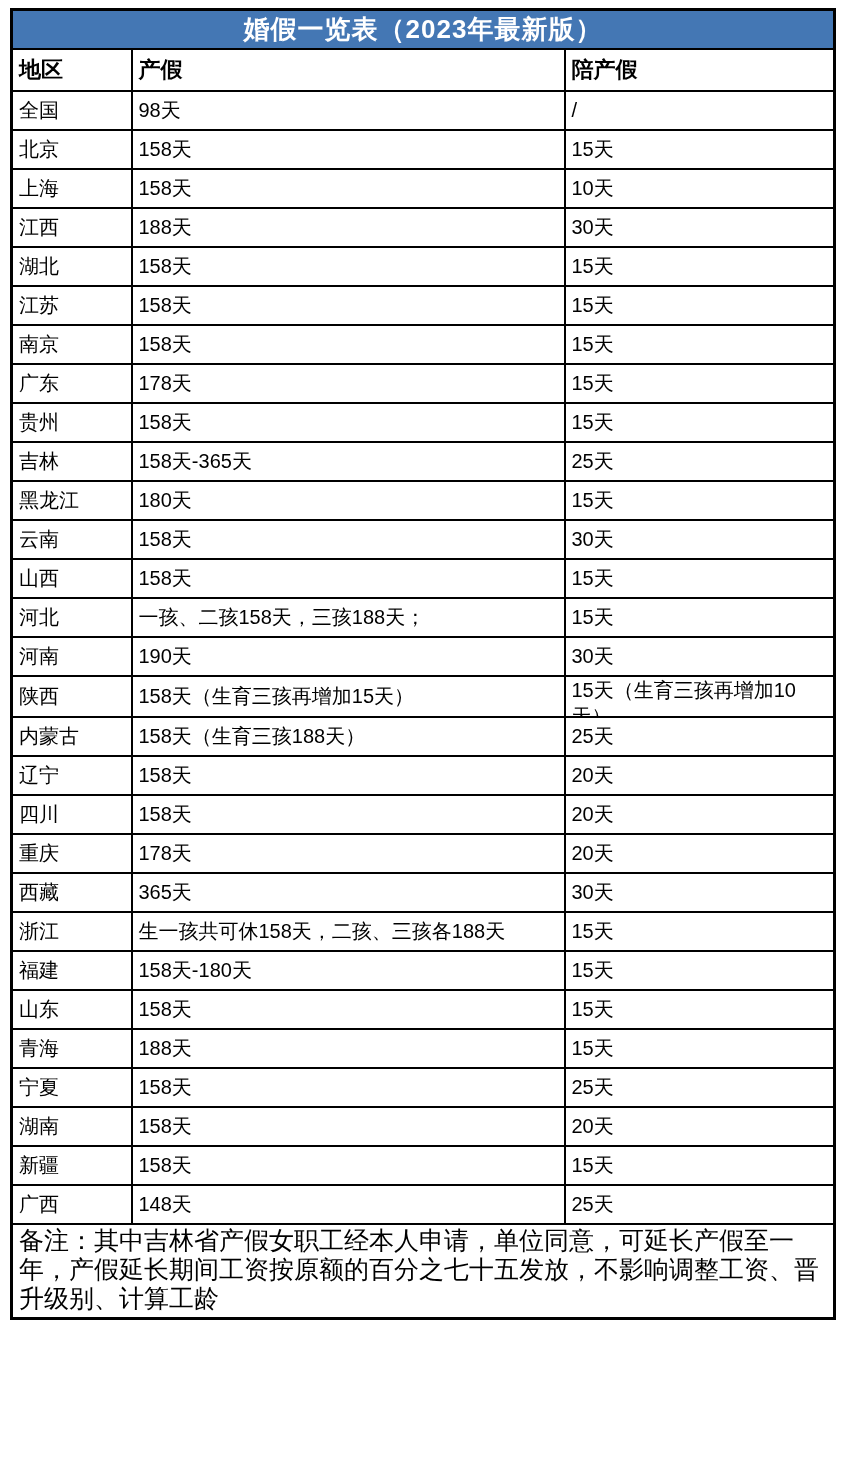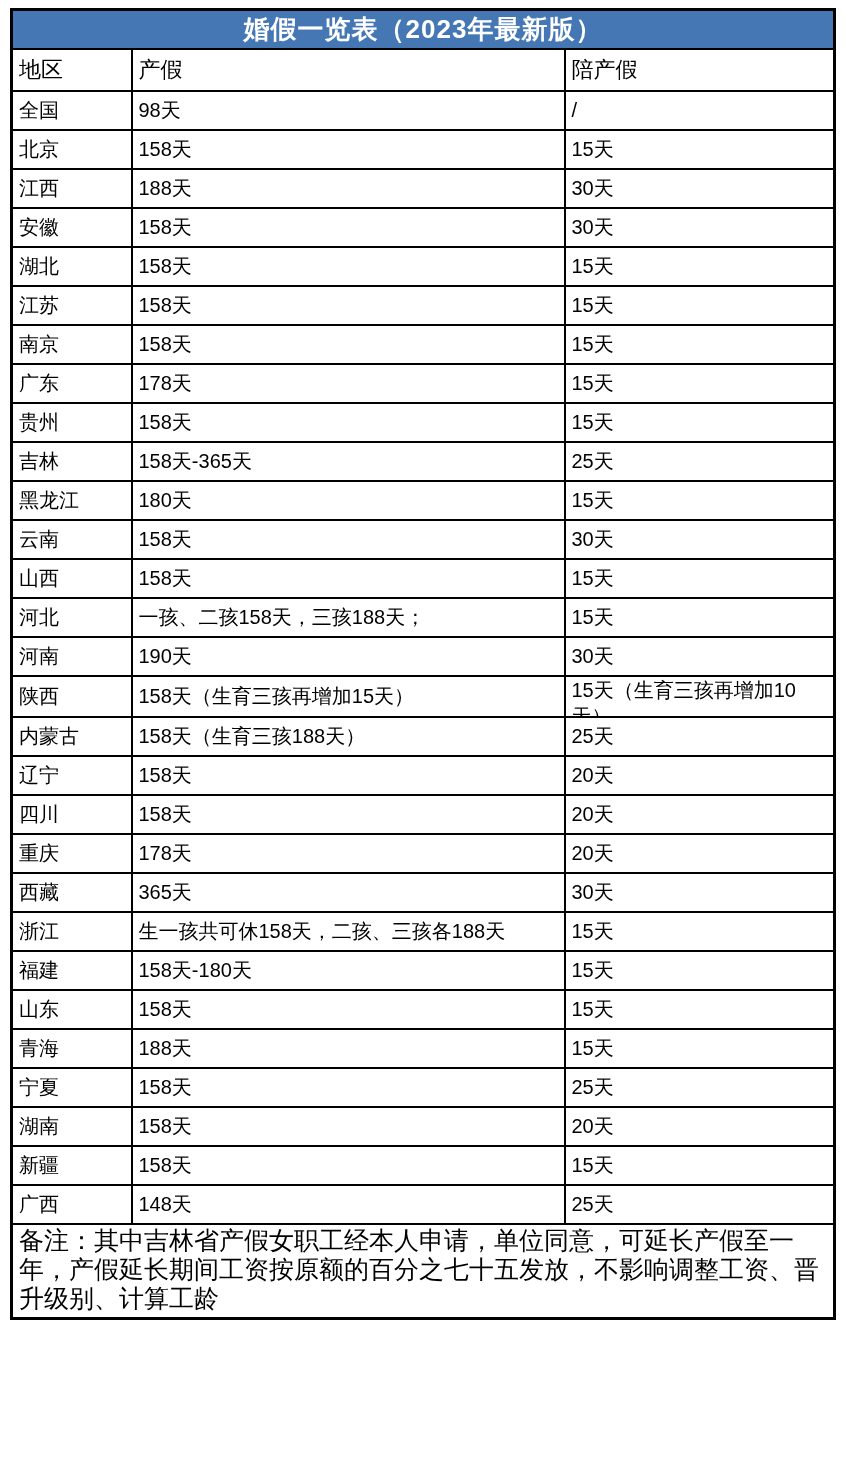--- a/index.html
+++ b/index.html
@@ -39,21 +39,21 @@
     background: #4477b4;
     color: #ffffff;
     font-weight: bold;
     font-size: 26px;
     text-align: center;
     letter-spacing: 1px;
   }
   th {
     height: 40px;
     font-size: 22px;
-    font-weight: normal;
+    font-weight: bold;
     text-align: left;
   }
   tbody td {
     height: 37px;
     font-size: 20px;
     font-weight: normal;
   }
   td.cell-top {
     vertical-align: top;
     padding: 0 6px;
@@ -100,27 +100,27 @@
           <td>全国</td>
           <td>98天</td>
           <td>/</td>
         </tr>
         <tr>
           <td>北京</td>
           <td>158天</td>
           <td>15天</td>
         </tr>
         <tr>
+          <td>上海</td>
+          <td>158天</td>
+          <td>10天</td>
+        </tr>
+        <tr>
           <td>江西</td>
           <td>188天</td>
-          <td>30天</td>
-        </tr>
-        <tr>
-          <td>安徽</td>
-          <td>158天</td>
           <td>30天</td>
         </tr>
         <tr>
           <td>湖北</td>
           <td>158天</td>
           <td>15天</td>
         </tr>
         <tr>
           <td>江苏</td>
           <td>158天</td>

